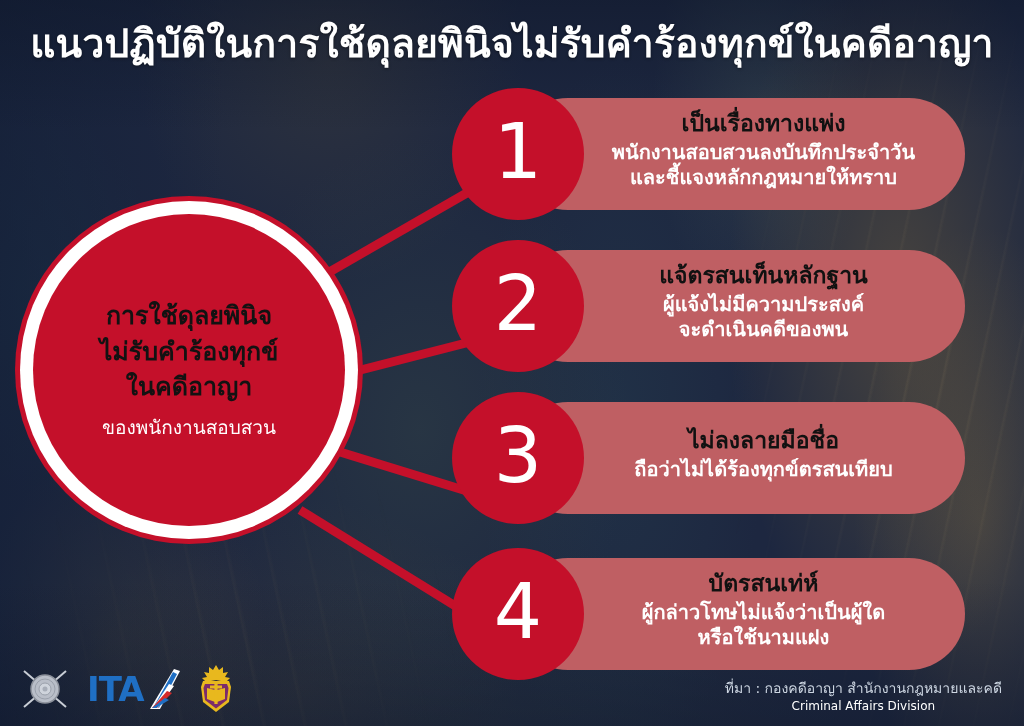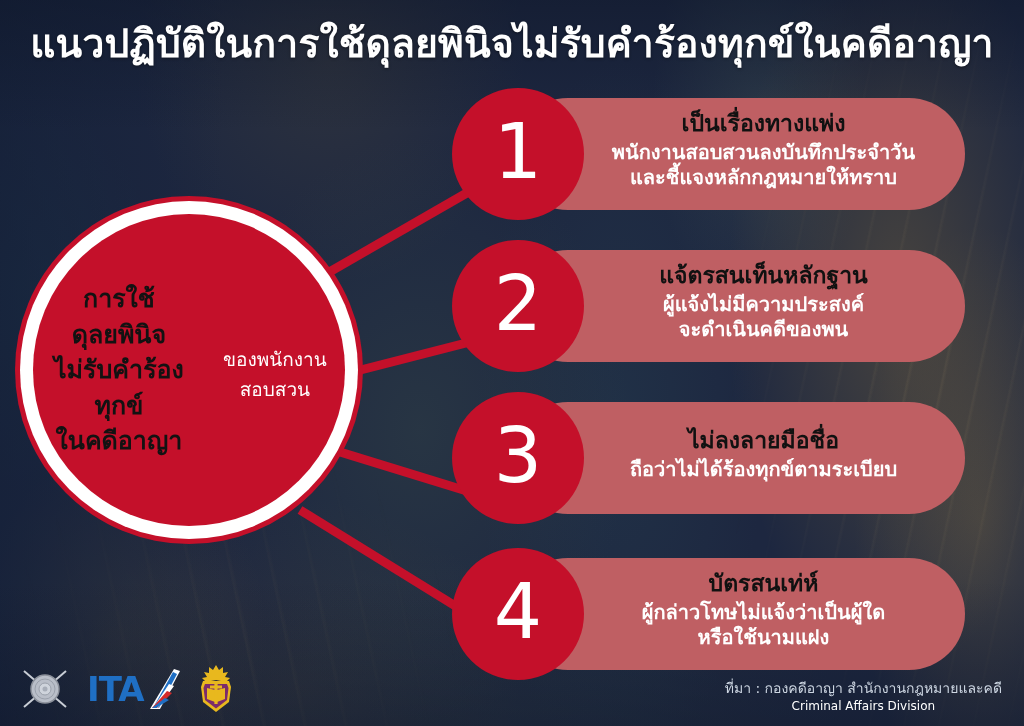--- a/index.html
+++ b/index.html
@@ -91,21 +91,21 @@
   
   #connectors { position:absolute; inset:0; width:1024px; height:726px; }
 
   
   #hub {
     position:absolute;
     left:33px; top:214px;
     width:312px; height:312px;
     border-radius:50%;
     background:#C4102A;
-    display:flex; flex-direction:row;
+    display:flex; flex-direction:column;
     align-items:center; justify-content:center;
     box-shadow:0 0 0 13px #ffffff, 0 0 0 18px #C4102A;
   }
   #hub-title {
     color:#121212;
     font-size:25px;
     font-weight:bold;
     line-height:1.42;
     text-align:center;
     white-space:pre-line;
@@ -243,21 +243,21 @@
 จะดำเนินคดีของพน</div>
     </div>
     <div class="item-badge">
       <span>2</span>
     </div>
   </div>
 
   <div class="item" id="item-3">
     <div class="item-pill">
       <div class="item-heading">ไม่ลงลายมือชื่อ</div>
-      <div class="item-body">ถือว่าไม่ได้ร้องทุกข์ตามระเบียบ</div>
+      <div class="item-body">ถือว่าไม่ได้ร้องทุกข์ตรสนเทียบ</div>
     </div>
     <div class="item-badge">
       <span>3</span>
     </div>
   </div>
 
   <div class="item" id="item-4">
     <div class="item-pill">
       <div class="item-heading">บัตรสนเท่ห์</div>
       <div class="item-body">ผู้กล่าวโทษไม่แจ้งว่าเป็นผู้ใด

